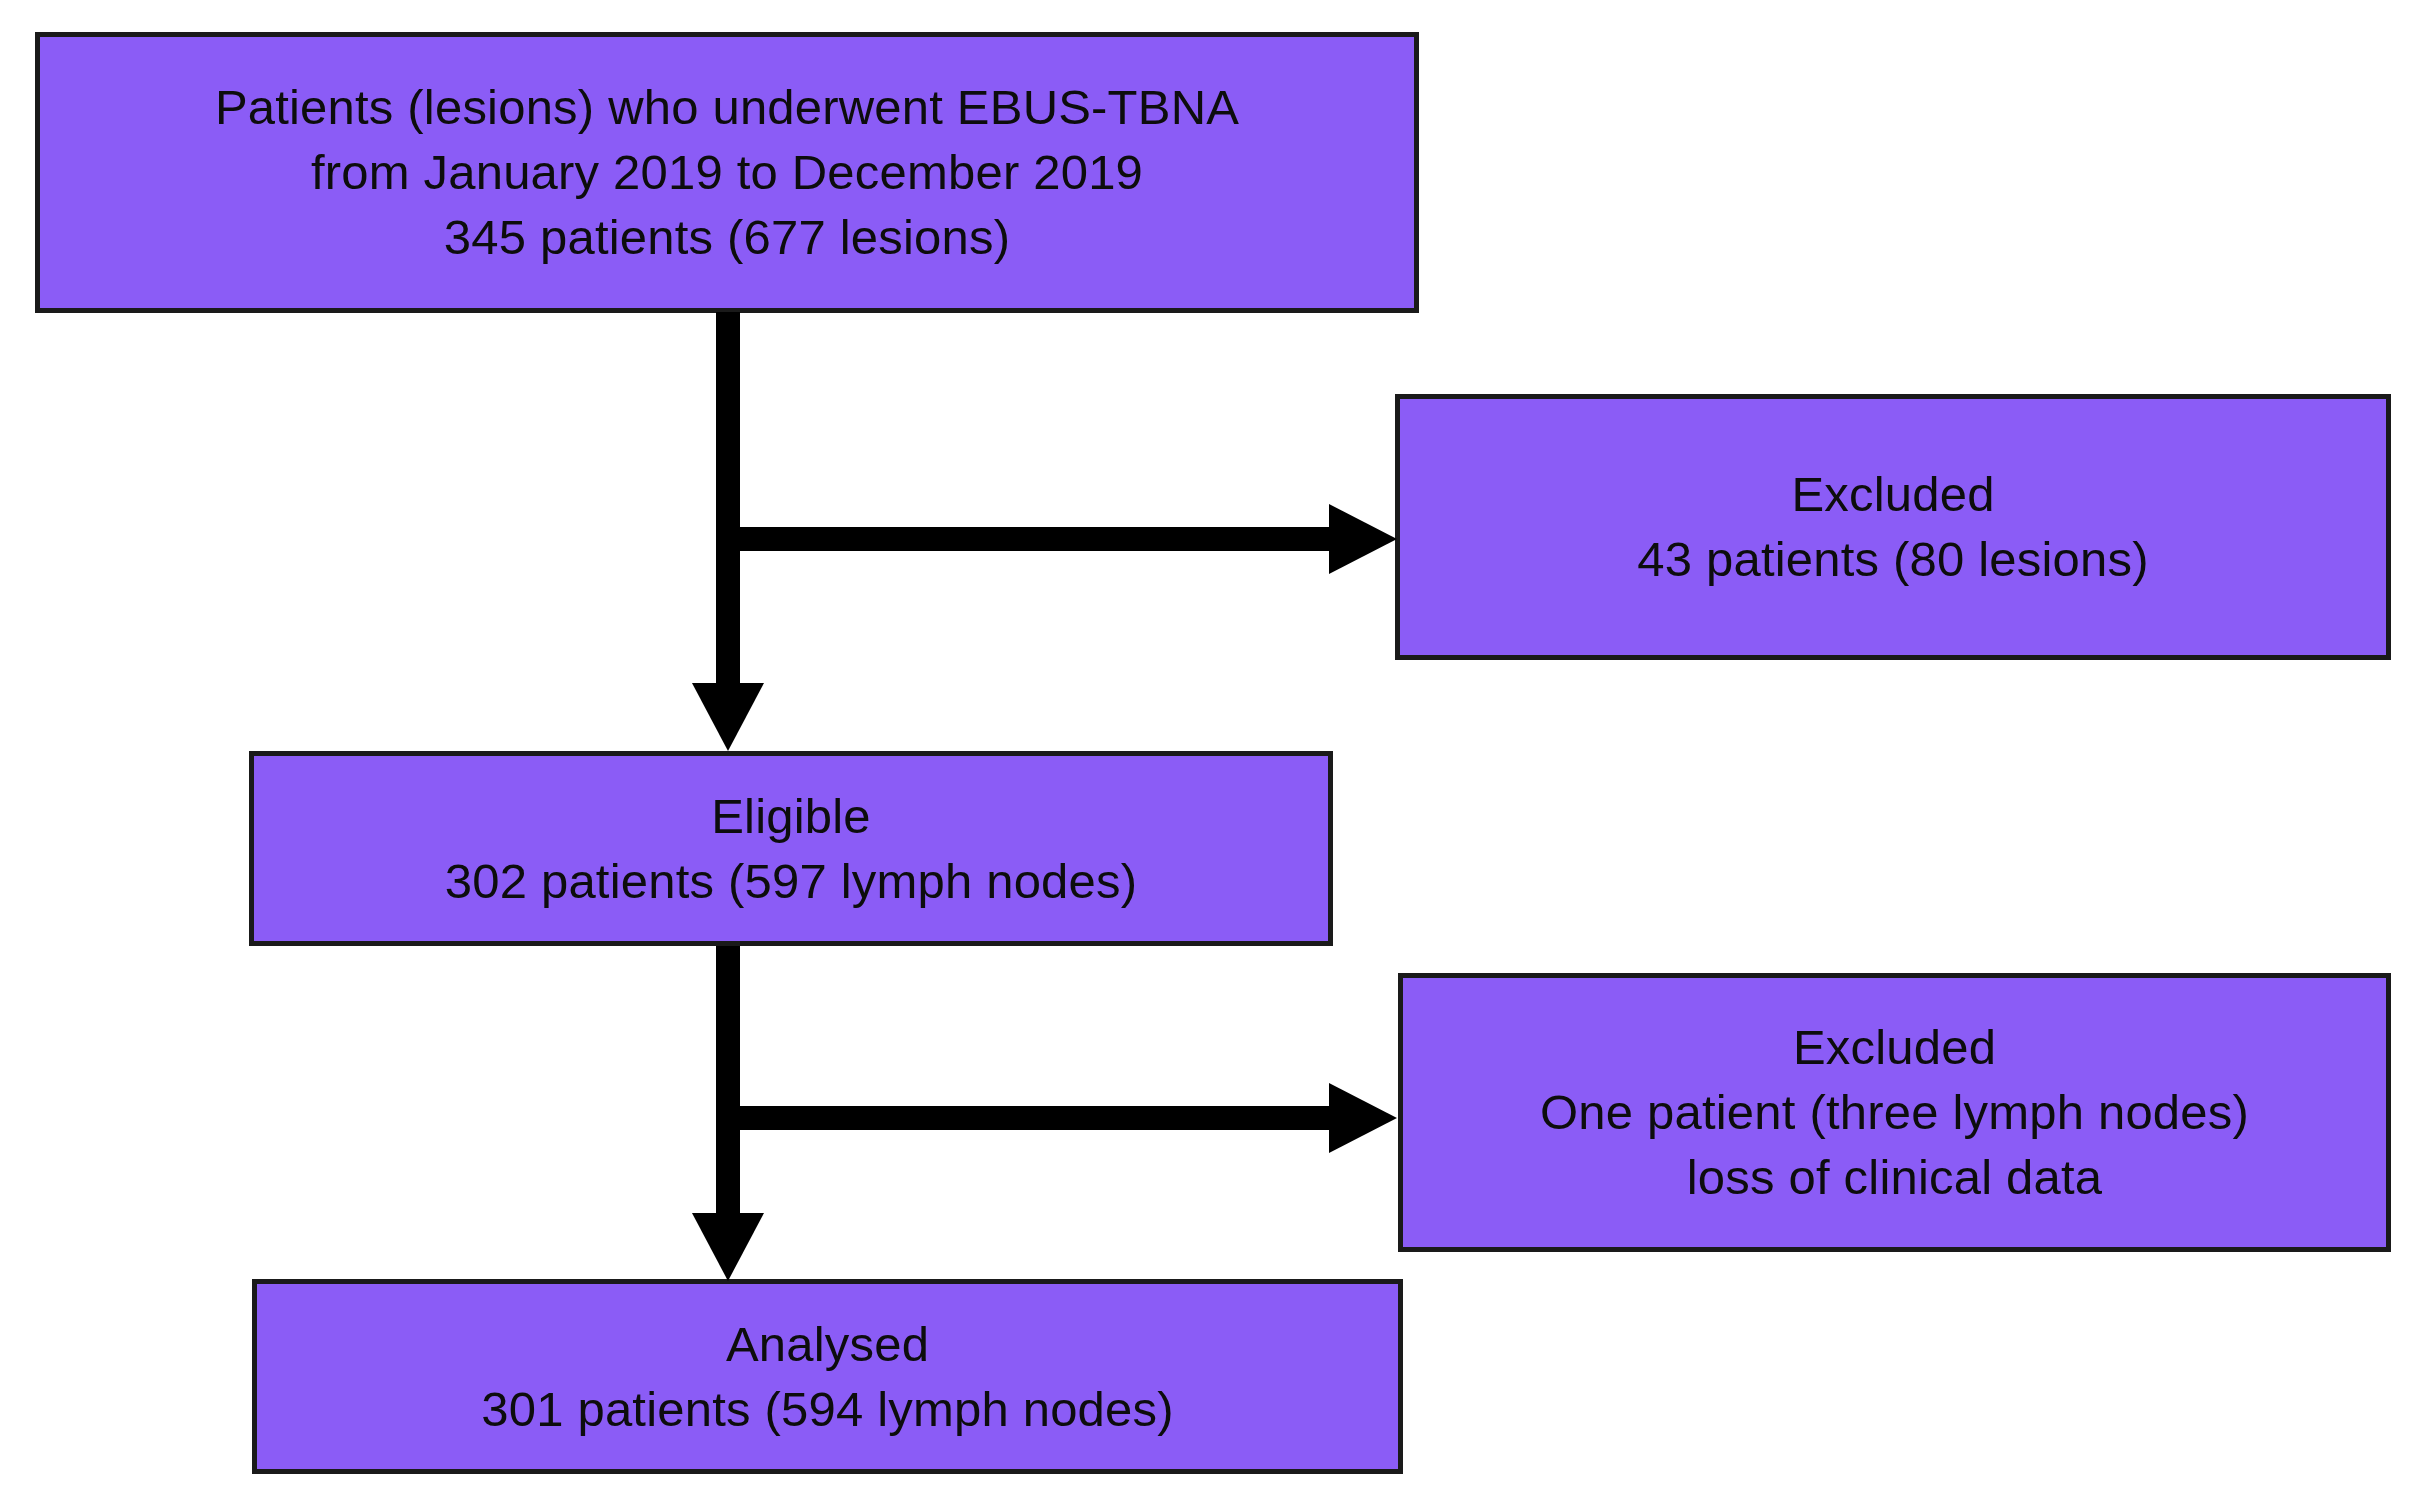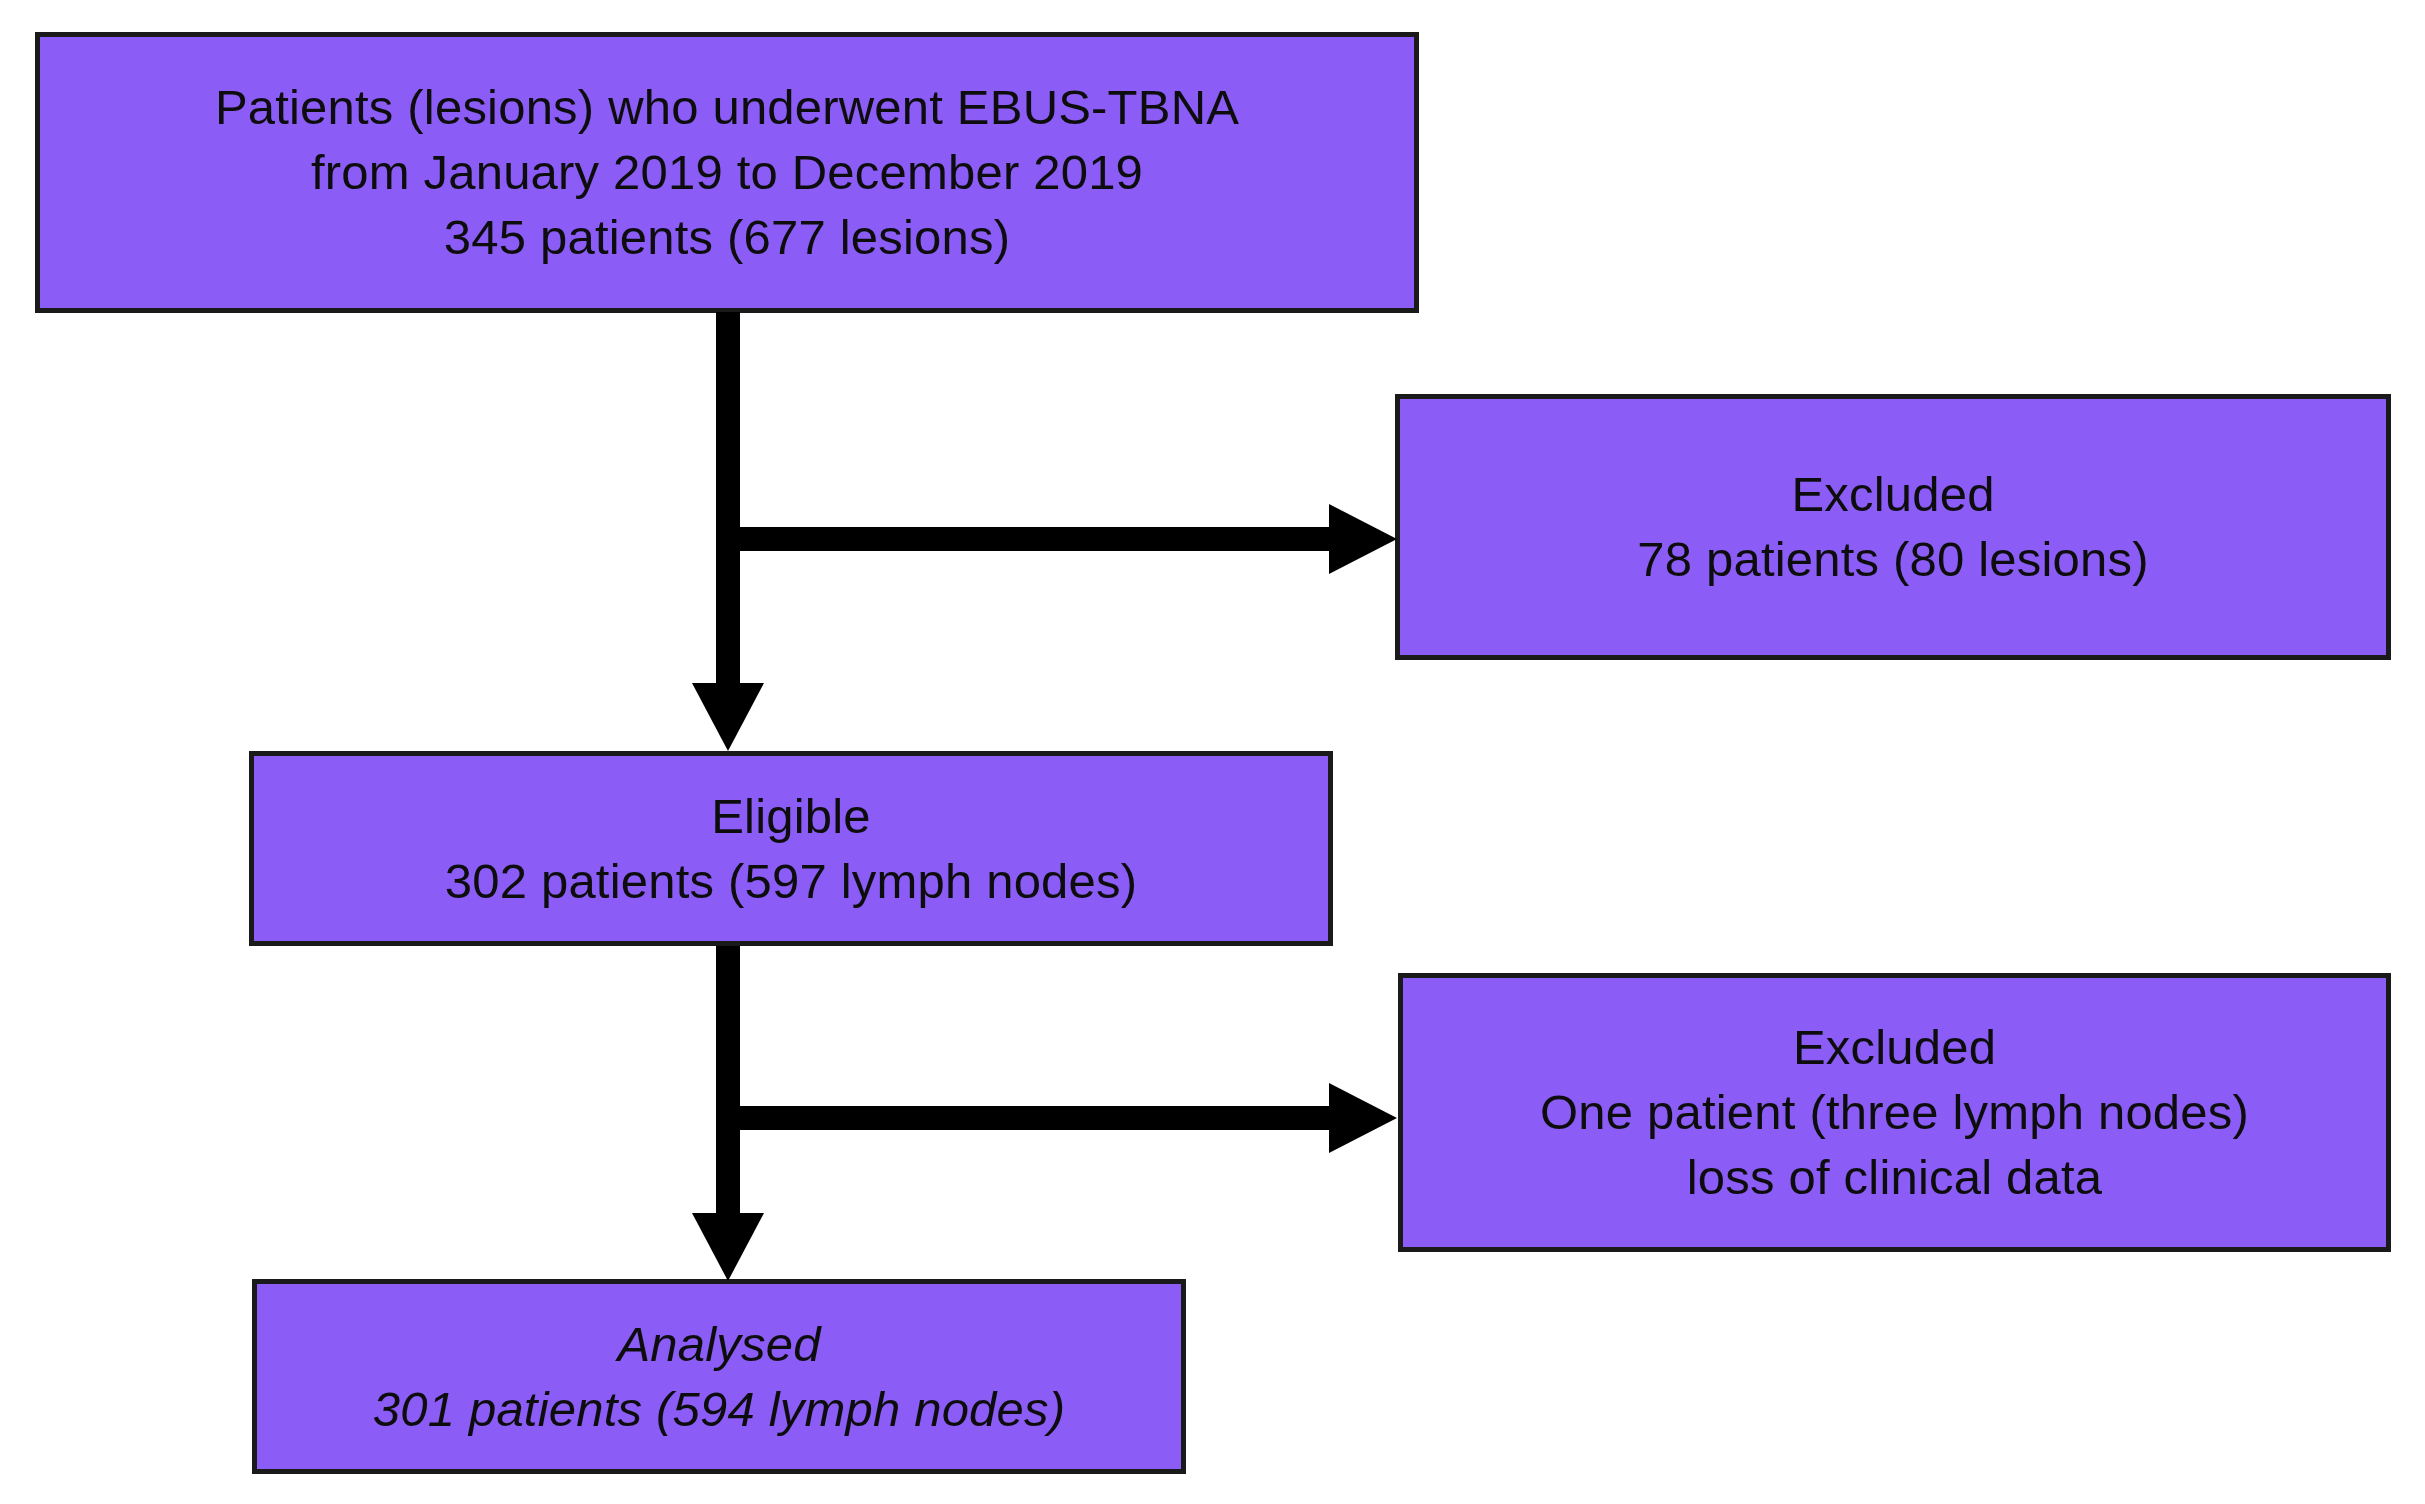--- a/index.html
+++ b/index.html
@@ -43,21 +43,21 @@
   #node-excluded-1 {
     left: 1395px; top: 394px;  width: 996px; height: 266px;
   }
   #node-eligible {
     left: 249px;  top: 751px;  width: 1084px; height: 195px;
   }
   #node-excluded-2 {
     left: 1398px; top: 973px; width: 993px; height: 279px;
   }
   #node-analysed {
-    left: 252px;  top: 1279px; width: 934px; height: 195px; font-style: italic;
+    left: 252px;  top: 1279px; width: 1151px; height: 195px;
   }
 
   
   .conn { position: absolute; }
   .stem-v {
     position: absolute;
     background: #000000;
     width: 24px;
   }
   .stem-h {
@@ -100,21 +100,21 @@
 <div id="canvas">
 
   <div class="node" id="node-enrollment">
     <span class="line">Patients (lesions) who underwent EBUS-TBNA</span>
     <span class="line">from  January 2019 to December 2019</span>
     <span class="line">345 patients (677 lesions)</span>
   </div>
 
   <div class="node" id="node-excluded-1">
     <span class="line">Excluded</span>
-    <span class="line">78 patients (80 lesions)</span>
+    <span class="line">43 patients (80 lesions)</span>
   </div>
 
   <div class="node" id="node-eligible">
     <span class="line">Eligible</span>
     <span class="line">302 patients (597 lymph nodes)</span>
   </div>
 
   <div class="node" id="node-excluded-2">
     <span class="line">Excluded</span>
     <span class="line">One patient (three lymph nodes)</span>

